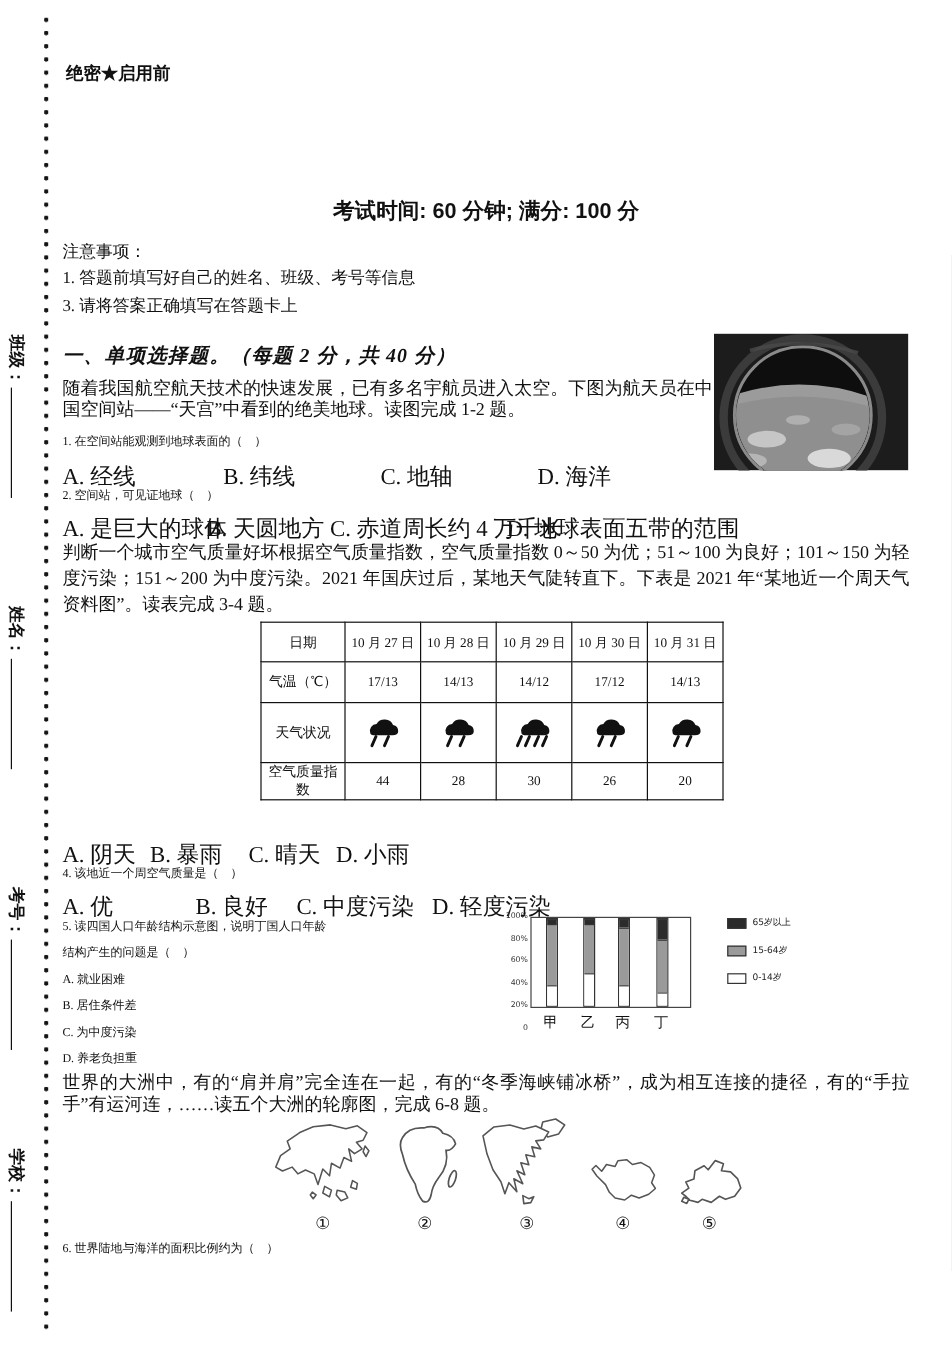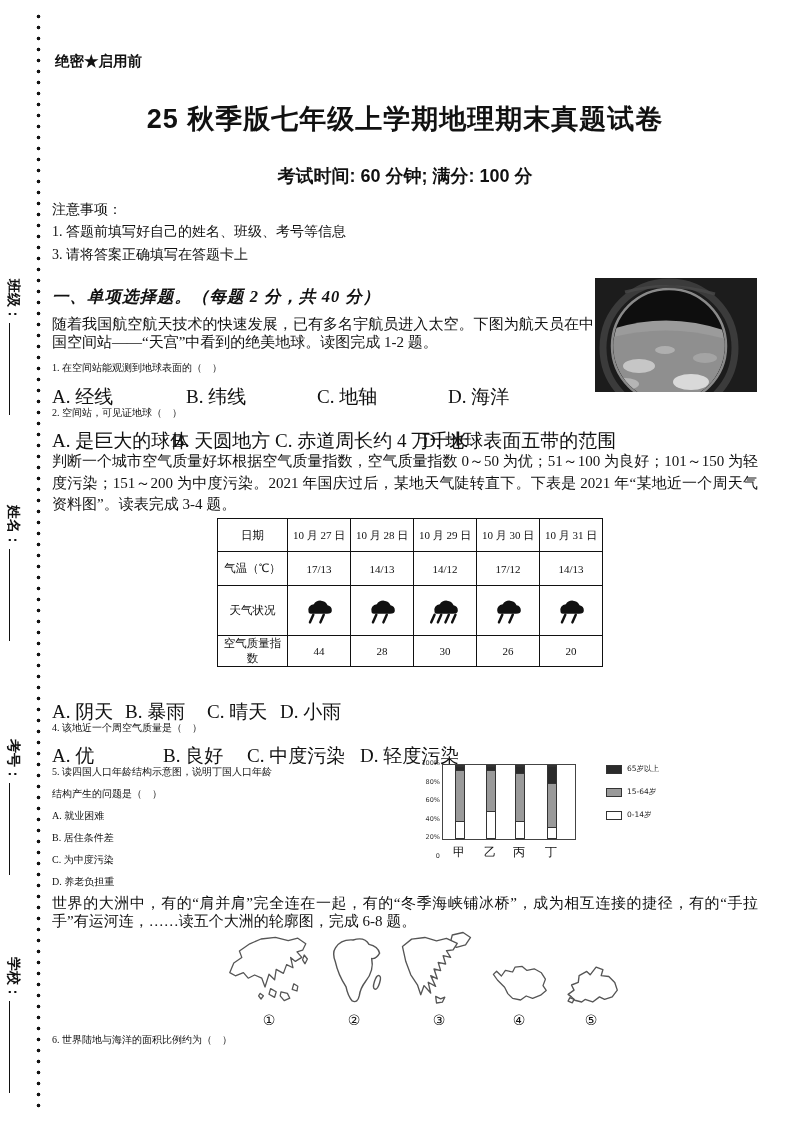--- a/index.html
+++ b/index.html
@@ -84,21 +84,20 @@
     <span class="seal-label"><span>姓名：</span><span class="seal-blank"></span></span>
   </div>
   <div class="seal-group" style="top:712px">
     <span class="seal-label"><span>考号：</span><span class="seal-blank"></span></span>
   </div>
   <div class="seal-group" style="top:930px">
     <span class="seal-label"><span>学校：</span><span class="seal-blank"></span></span>
   </div>
 
   <div class="classification">绝密★启用前</div>
-  <h1 class="title">25 秋季版七年级上学期地理期末真题试卷</h1>
   <div class="subtitle">考试时间: 60 分钟; 满分: 100 分</div>
   <div class="notes-heading">注意事项：</div>
   <div class="note" style="top:223px">1. 答题前填写好自己的姓名、班级、考号等信息</div>
   <div class="note" style="top:246px">3. 请将答案正确填写在答题卡上</div>
 
   <div class="sec-heading">一、单项选择题。（每题 2 分，共 40 分）</div>
 
   <div class="para" style="top:315px;width:542px">随着我国航空航天技术的快速发展，已有多名宇航员进入太空。下图为航天员在中国空间站——“天宫”中看到的绝美地球。读图完成 1-2 题。</div>
 
   <div class="earth-photo">

